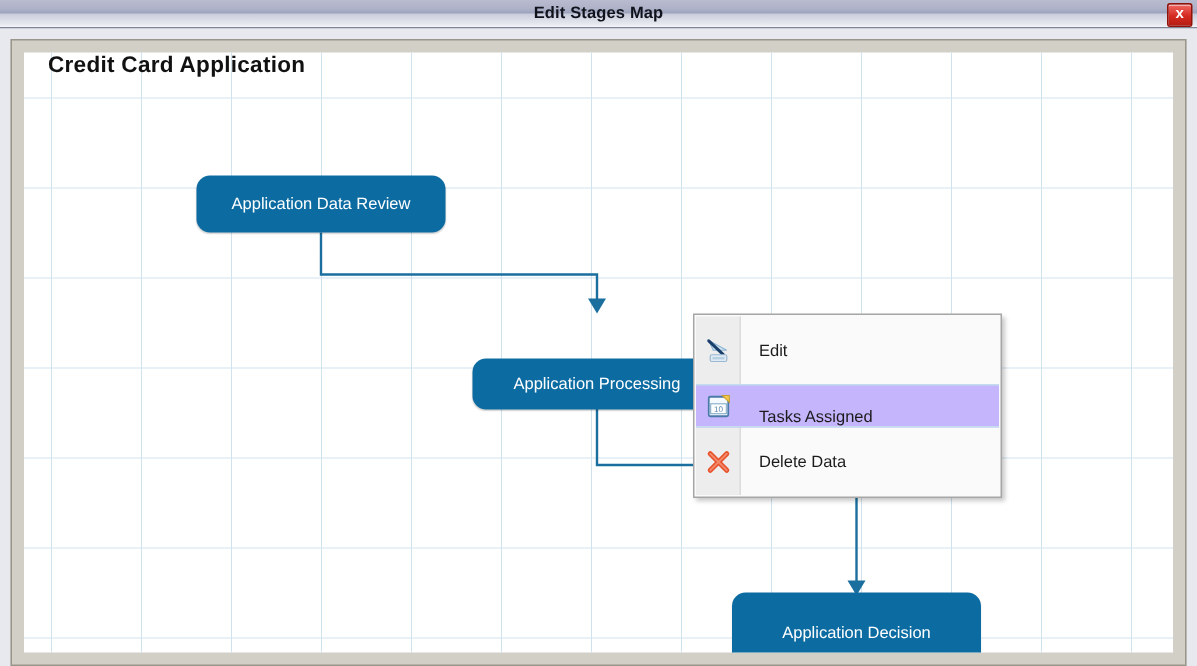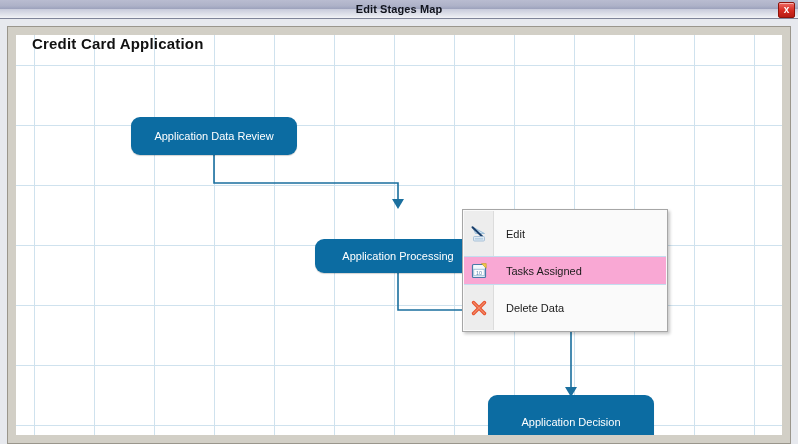--- a/index.html
+++ b/index.html
@@ -163,24 +163,25 @@
   }
   .menu-item {
     position: relative;
     height: 45px;
     display: flex;
     align-items: center;
     cursor: pointer;
     z-index: 2;
   }
   .menu-item.highlighted {
-    background: #f9a8d4;
+    background: #c4b5fd;
     border-top: 1px solid #c3ddef;
     border-bottom: 1px solid #c3ddef;
     height: 27px;
+    align-items: flex-end;
   }
   .menu-icon {
     width: 30px;
     min-width: 30px;
     height: 100%;
     display: flex;
     align-items: center;
     justify-content: center;
   }
   .menu-label {

